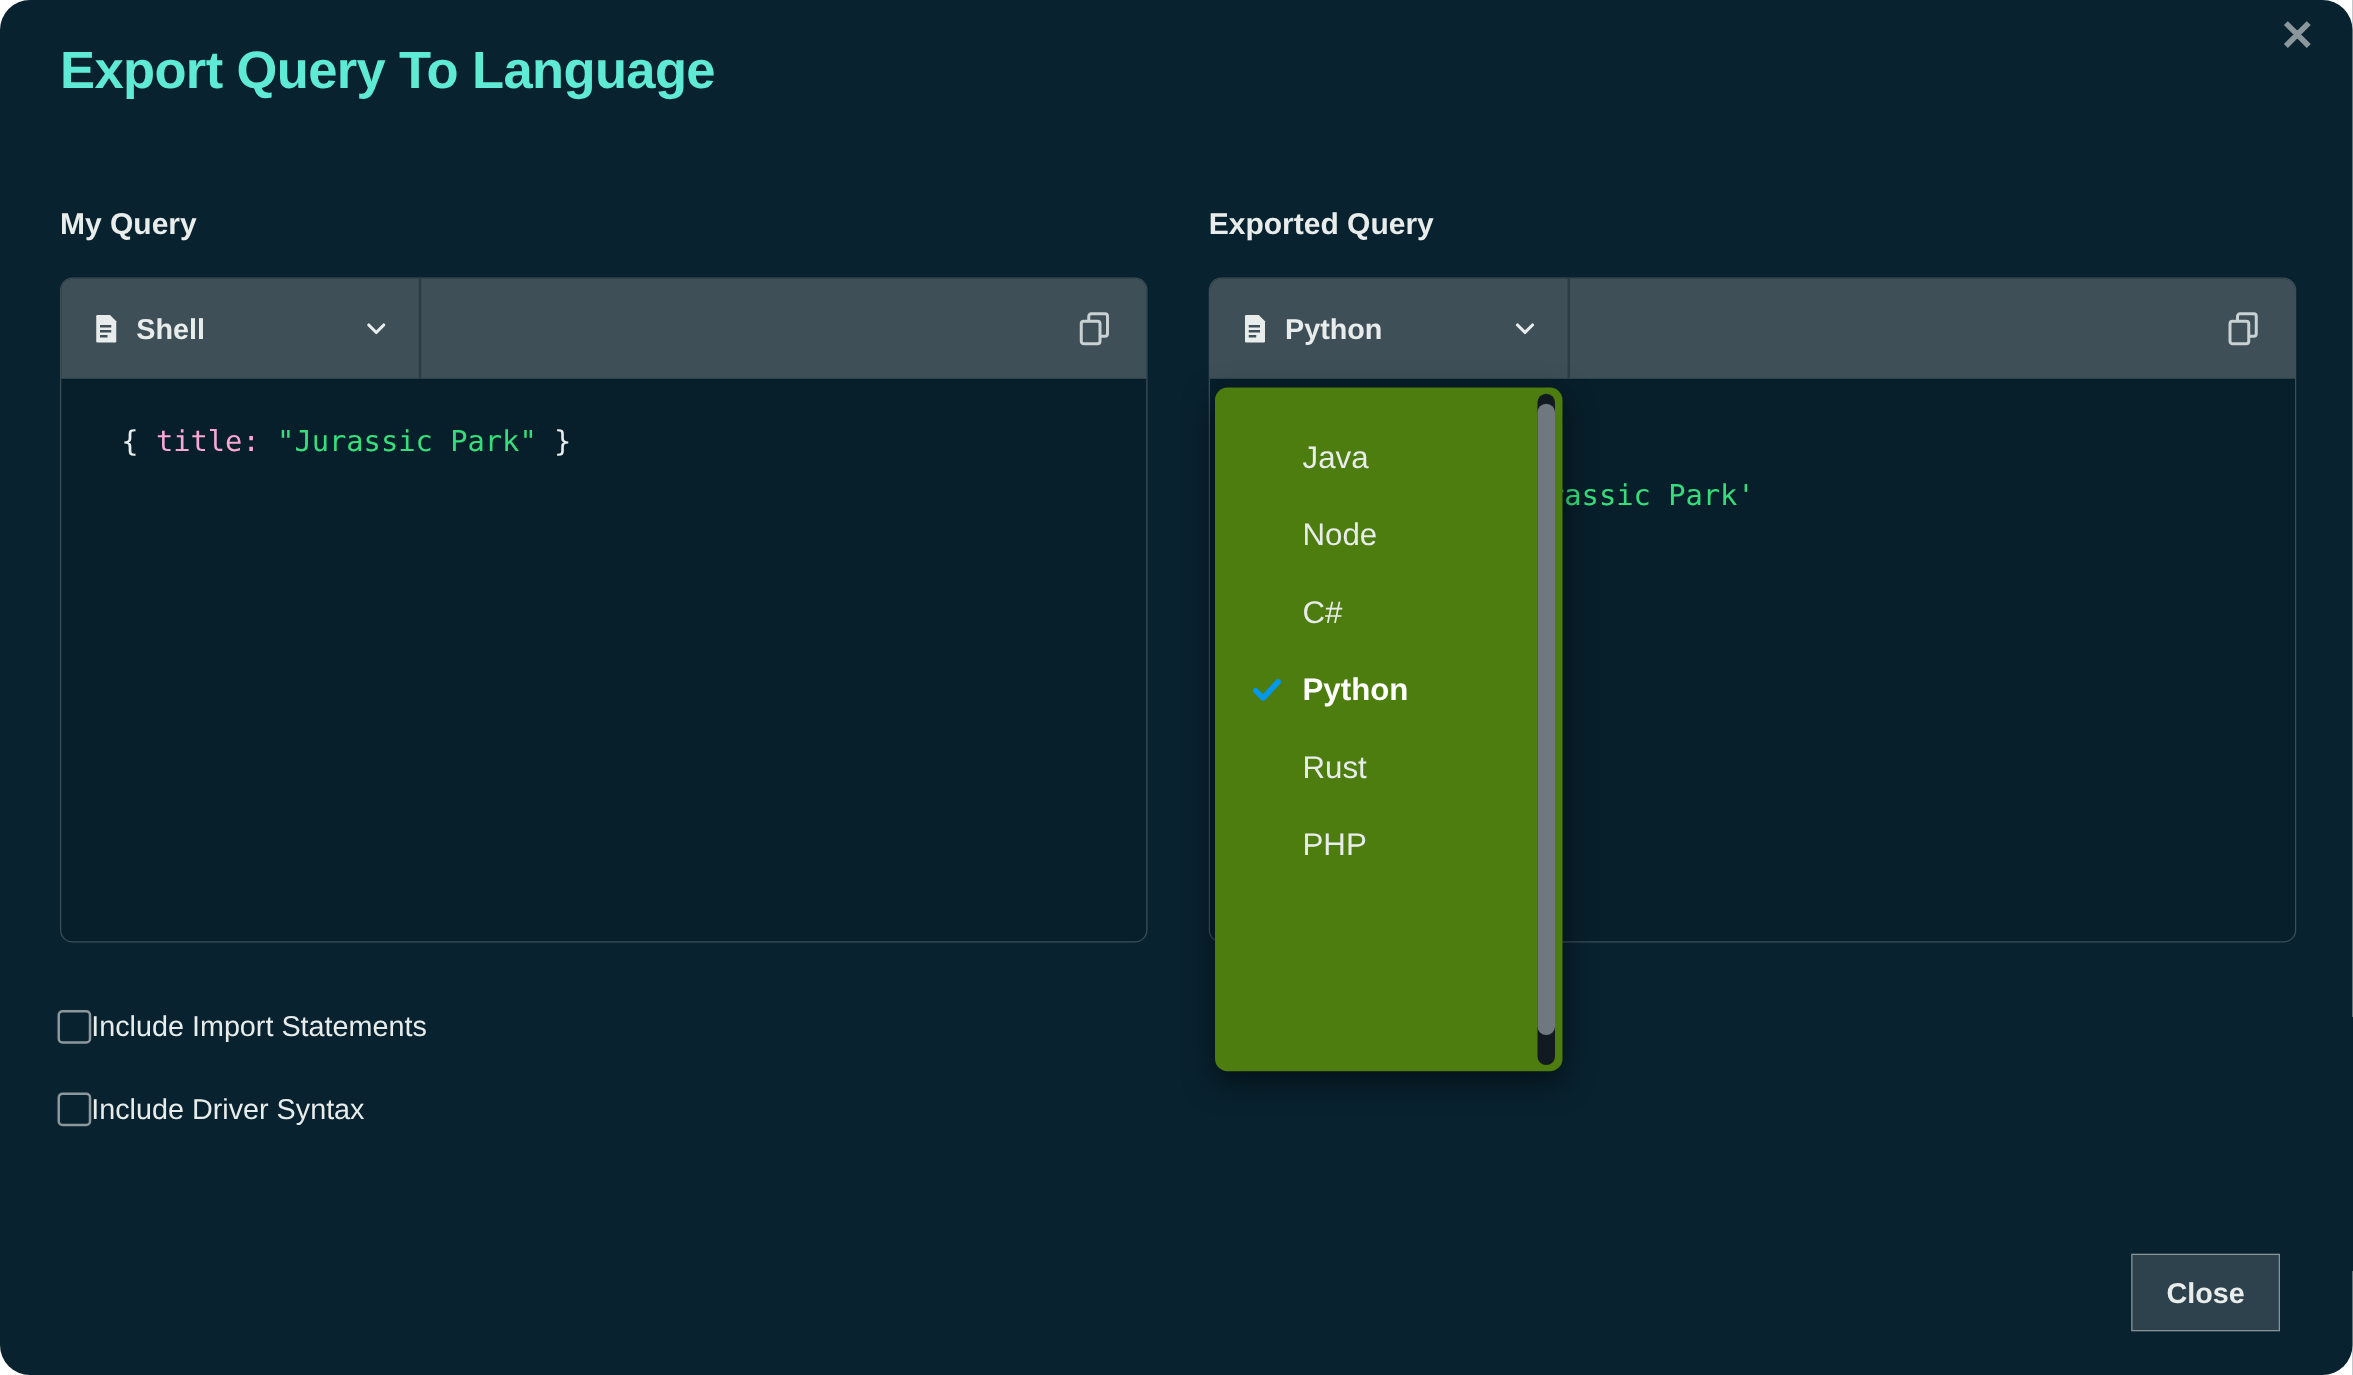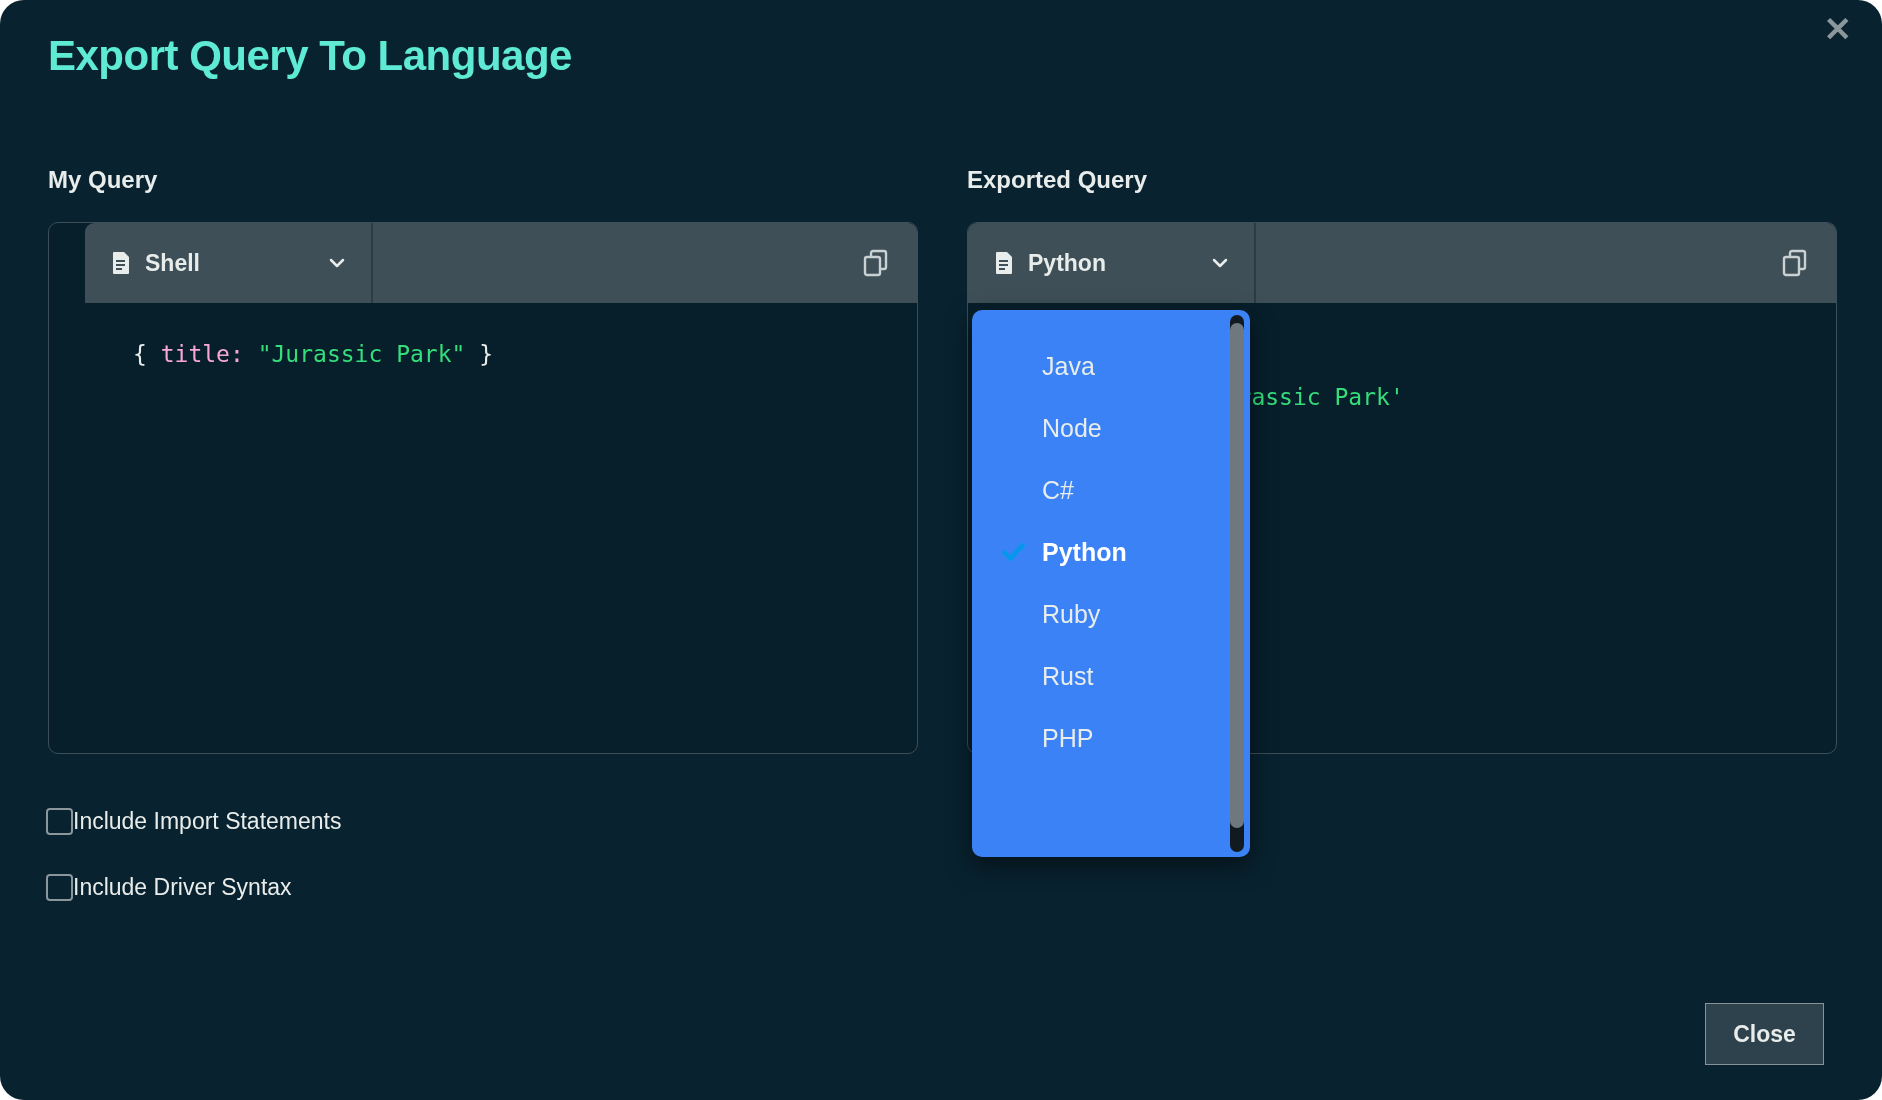--- a/index.html
+++ b/index.html
@@ -18,21 +18,21 @@
     font-size:34px; font-weight:bold; color:#8C979C; cursor:pointer; line-height:1;
   }
   .section-label { position:absolute; top:166px; font-size:24px; font-weight:bold; color:#E8EDEB; }
   .label-left { left:48px; }
   .label-right { left:967px; }
 
   .panel {
     position:absolute; top:222px; width:870px; height:532px;
     border:1px solid #3C4E57; border-radius:10px; background:#071F2B;
   }
-  .panel-left { left:48px;padding-left:36px; }
+  .panel-left { left:48px; }
   .panel-right { left:967px; }
 
   .panel-header {
     height:80px; background:#3E4F58; border-radius:9px 9px 0 0;
     display:flex; align-items:stretch;
   }
   .lang-select {
     width:288px; display:flex; align-items:center; gap:14px;
     padding:0 26px; border-right:2px solid #2C3C45; cursor:pointer;
   }
@@ -57,21 +57,21 @@
   }
   .option-row-1 { top:808px; }
   .option-row-2 { top:874px; }
   .checkbox {
     width:27px; height:27px; border:2px solid #8C979C; border-radius:4px; background:transparent;
   }
   .option-label { font-size:23px; color:#E8EDEB; }
 
   .menu {
     position:absolute; left:972px; top:310px; width:278px; height:547px;
-    background:#3b82f6; border-radius:10px; z-index:10;
+    background:#4d7c0f; border-radius:10px; z-index:10;
     box-shadow:0 8px 24px rgba(0,0,0,0.5);
     padding:25px 0;
   }
   .menu-item {
     position:relative; height:62px; display:flex; align-items:center;
     padding-left:70px; font-size:25px; color:#E8EDEB; cursor:pointer;
   }
   .menu-item .check { position:absolute; left:30px; top:50%; transform:translateY(-50%); display:flex; }
   .menu-item.selected .mi-label { font-weight:bold; color:#FFFFFF; }
   .menu-scroll-track {
@@ -174,23 +174,20 @@
     </div>
     <div class="menu-item selected">
       <span class="check">
         <svg width="23" height="19" viewBox="0 0 23 19">
             <path d="M2.5 10l6 6L20.5 3" fill="none" stroke="#0498EC" stroke-width="4.5" stroke-linecap="round" stroke-linejoin="round"></path>
           </svg>
       </span>
       <span class="mi-label">Python</span>
     </div>
     <div class="menu-item">
-      <span class="mi-label">Ruby</span>
-    </div>
-    <div class="menu-item">
       <span class="mi-label">Rust</span>
     </div>
     <div class="menu-item">
       <span class="mi-label">PHP</span>
     </div>
     <div class="menu-scroll-track">
       <div class="menu-scroll-thumb"></div>
     </div>
   </div>
 

